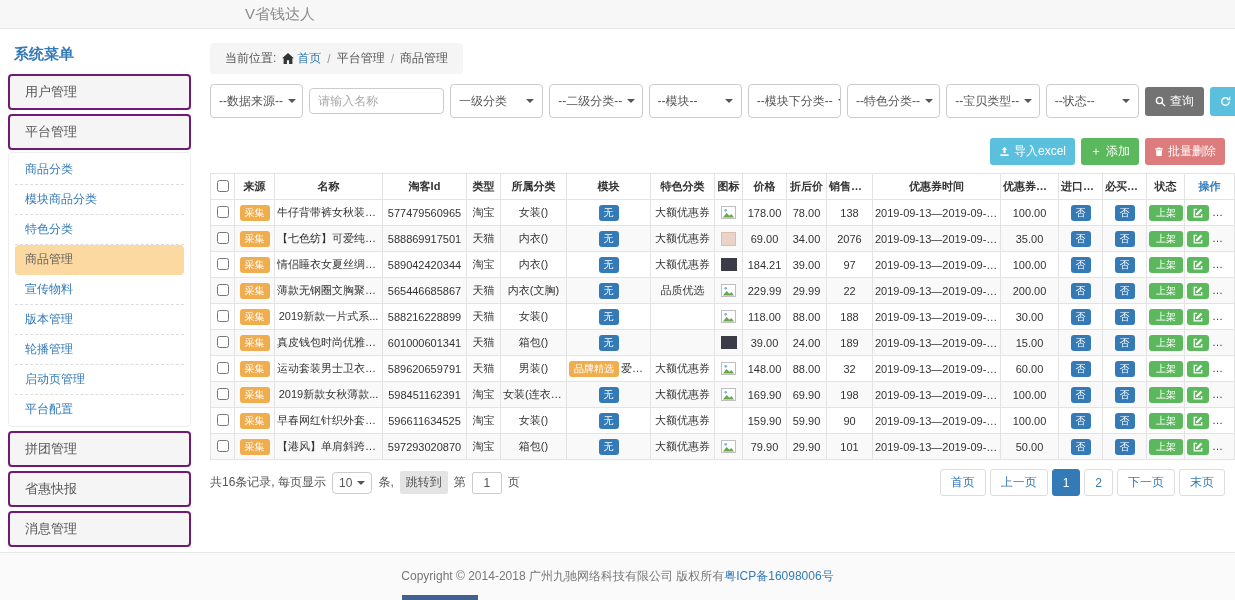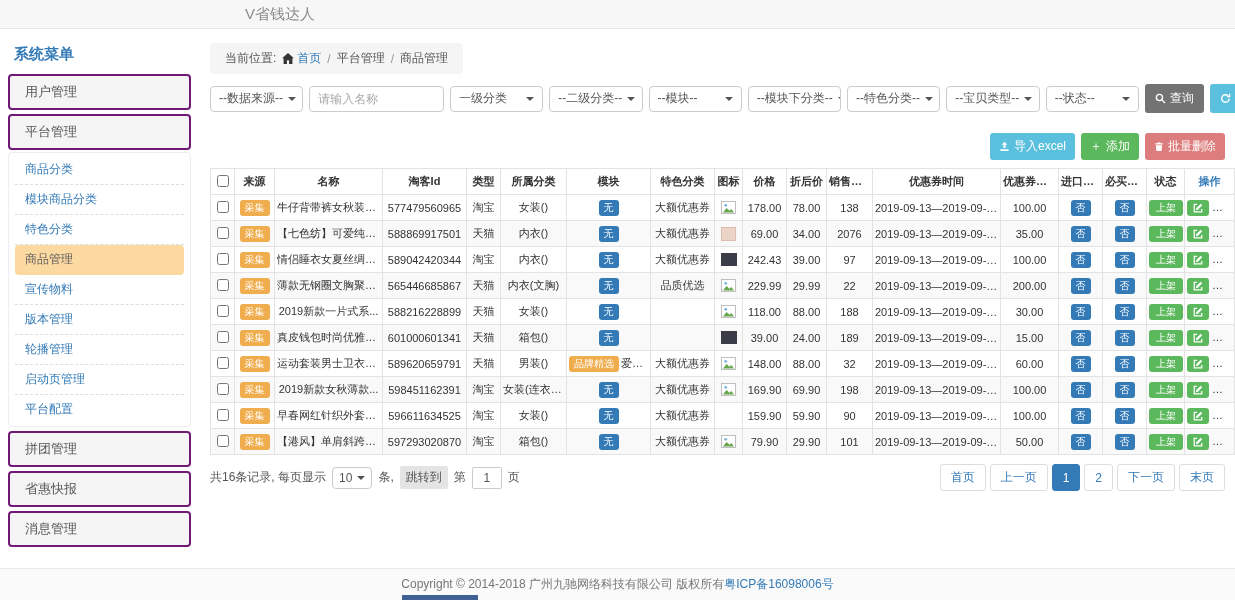--- a/index.html
+++ b/index.html
@@ -26,21 +26,21 @@
   .sb-sub-item:last-child { border-bottom:none; }
   .sb-sub-item.active { background:#fcd9a1; border-radius:4px; color:#5f5f5f; border-bottom-color:transparent; }
   .main { flex:1; margin-left:19px; min-width:0; }
   
   .breadcrumb { display:inline-flex; align-items:center; gap:6px; background:#f5f5f5; border-radius:4px; padding:7px 15px; font-size:12px; color:#555; }
   .breadcrumb .home-link { color:#337ab7; cursor:pointer; display:inline-flex; align-items:center; gap:3px; }
   .breadcrumb .sep { color:#999; }
   
   .filter-bar { display:flex; align-items:center; gap:6px; margin-top:10px; }
   .filter-controls { display:flex; align-items:center; gap:6px; flex:1; }
-  .select-box { height:26px; border:1px solid #ccc; border-radius:4px; background:#fff; display:flex; align-items:center; justify-content:space-between; padding:0 8px; font-size:12px; color:#555; cursor:pointer; flex:1; min-width:0; white-space:nowrap; overflow:hidden; }
+  .select-box { height:34px; border:1px solid #ccc; border-radius:4px; background:#fff; display:flex; align-items:center; justify-content:space-between; padding:0 8px; font-size:12px; color:#555; cursor:pointer; flex:1; min-width:0; white-space:nowrap; overflow:hidden; }
   .select-box .caret-down { flex-shrink:0; margin-left:5px; }
   .name-input { height:26px; border:1px solid #ccc; border-radius:4px; padding:0 8px; font-size:12px; color:#555; flex:1.55; min-width:0; }
   .name-input::placeholder { color:#aaa; }
   .btn { border:none; border-radius:3px; color:#fff; font-size:12px; padding:6px 10px; display:inline-flex; align-items:center; gap:4px; cursor:pointer; white-space:nowrap; }
   .btn-primary { background:#737373;align-items:center; }
   .btn-info { background:#5bc0de; }
   .btn-success { background:#5cb85c; }
   .btn-danger-soft { background:#dd7c7c; }
   
   .action-bar { display:flex; justify-content:flex-end; gap:6px; margin:20px 0 8px; }
@@ -66,21 +66,21 @@
   
   .pager-row { display:flex; justify-content:space-between; align-items:center; margin-top:9px; font-size:12px; color:#555; }
   .pager-left { display:flex; align-items:center; gap:6px; }
   .per-page-box { flex:none; height:22px; padding:0 6px; }
   .jump-label { background:#e4e4e4; padding:3px 6px; border-radius:2px; cursor:pointer; color:#555; }
   .jump-input { width:30px; height:22px; border:1px solid #ccc; border-radius:2px; text-align:center; font-size:12px; color:#555; }
   .pager-right { display:flex; gap:4px; }
   .page-btn { border:1px solid #ddd; border-radius:3px; padding:4px 10px; color:#337ab7; background:#fff; font-size:12px; cursor:pointer; }
   .page-btn.active { background:#337ab7; color:#fff; border-color:#337ab7; }
   
-  .footer { position:absolute; left:0; right:0; bottom:0; height:32px; background:#fafafa; border-top:1px solid #e7e7e7; display:flex; align-items:center; justify-content:center; font-size:12px; color:#777; }
+  .footer { position:absolute; left:0; right:0; bottom:0; height:48px; background:#fafafa; border-top:1px solid #e7e7e7; display:flex; align-items:center; justify-content:center; font-size:12px; color:#777; }
   .footer a { color:#337ab7; text-decoration:none; cursor:pointer; }
   .scroll-thumb { position:absolute; bottom:0; left:402px; width:76px; height:5px; background:#3f6293; }
   svg { display:block; }
 </style>
 </head>
 <body>
 
 <div class="topbar">
   <div class="brand">V省钱达人</div>
 </div>
@@ -326,21 +326,21 @@
           <tr>
             <td><input type="checkbox" style=""></td>
             <td><span class="badge badge-orange">采集</span></td>
             <td>情侣睡衣女夏丝绸男士...</td>
             <td>589042420344</td>
             <td>淘宝</td>
             <td>内衣()</td>
             <td><span class="badge badge-blue">无</span></td>
             <td>大额优惠券</td>
             <td><span class="thumb thumb-dark"></span></td>
-            <td>242.43</td>
+            <td>184.21</td>
             <td>39.00</td>
             <td>97</td>
             <td>2019-09-13—2019-09-20</td>
             <td>100.00</td>
             <td><button class="badge badge-blue">否</button></td>
             <td><button class="badge badge-blue">否</button></td>
             <td><button class="badge badge-green">上架</button></td>
             <td><button class="op-btn op-edit">
                 <span>
                   <svg width="10" height="10" viewBox="0 0 16 16" fill="#fff">

